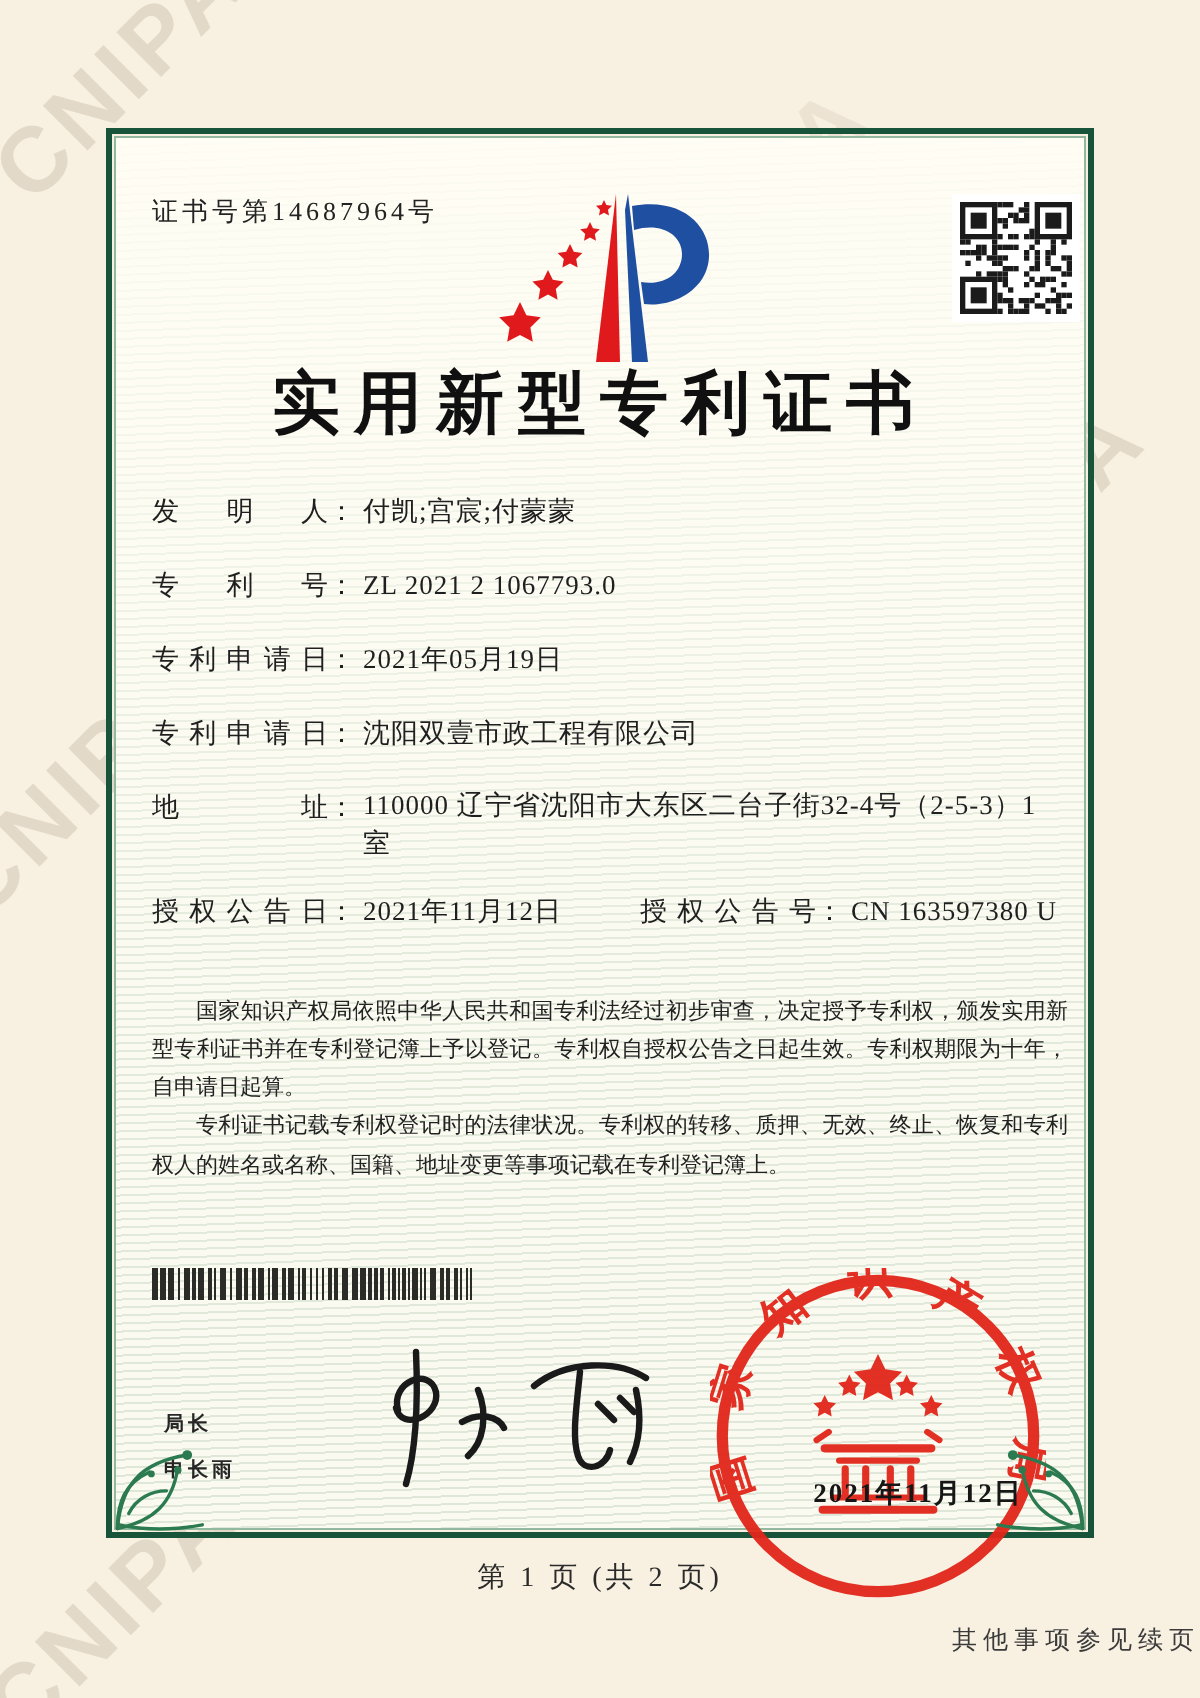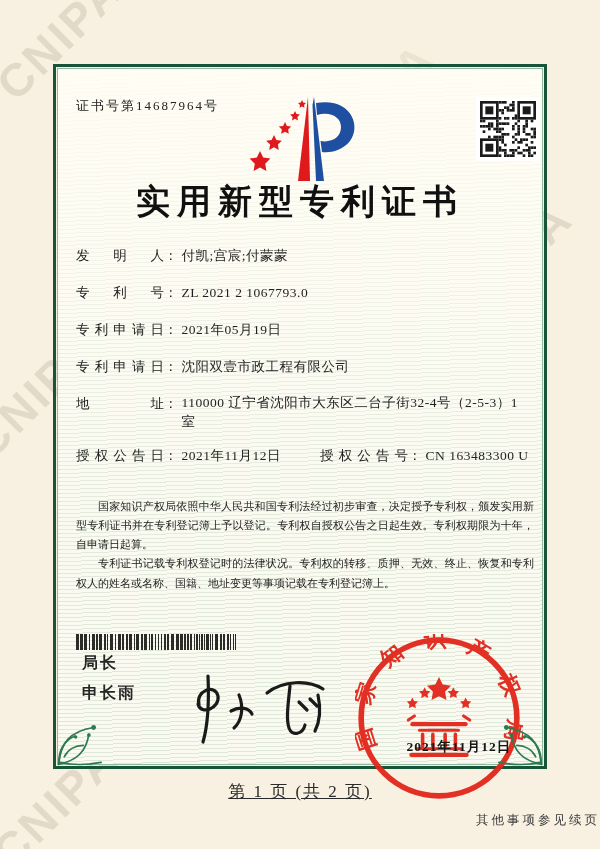--- a/index.html
+++ b/index.html
@@ -72,38 +72,38 @@
   .paras{
     position:absolute;left:18px;top:428px;width:458px;
     font-size:11px;line-height:1.74;color:#222;
     text-align:justify;
   }
   .paras p{margin:0;text-indent:2em;}
 
   .barcode{position:absolute;left:18px;top:565px;line-height:0;}
 
   .director{
-    position:absolute;left:24px;top:584px;
+    position:absolute;left:24px;top:636px;
     font-family:Liberation Mono, monospace;
-    font-size:16px;font-weight:600;color:#262626;letter-spacing:2px;
+    font-size:10px;font-weight:600;color:#262626;letter-spacing:2px;
   }
   .director .name{margin-top:9px;}
 
   .signature{position:absolute;left:113px;top:600px;width:172px;height:76px;}
 
   .seal{position:absolute;left:297px;top:565px;width:168px;height:168px;opacity:0.95;}
   .seal-date{
     position:absolute;left:308px;top:669px;width:186px;
     text-align:center;font-size:13.5px;font-weight:bold;
     letter-spacing:1px;color:#161616;z-index:5;
   }
 
   .page-info{
     position:absolute;left:0;top:711px;width:100%;
-    text-align:center;font-size:17px;color:#2a2a2a;letter-spacing:2px;text-decoration:underline;
+    text-align:center;font-size:14px;color:#2a2a2a;letter-spacing:2px;
   }
 
   .flourish{position:absolute;width:66px;height:66px;z-index:4;}
   .flourish.bl{left:-4px;bottom:-5px;}
   .flourish.br{right:-4px;bottom:-5px;transform:scaleX(-1);}
 
   .continuation{
     position:absolute;left:0;top:812px;width:100%;
     text-align:right;font-size:12.5px;color:#3a3a3a;letter-spacing:3px;
   }
@@ -296,21 +296,21 @@
         <div class="frow address">
           <span class="flabel">地址</span>
             <span class="fcolon">：</span>
             <span class="fvalue">110000 辽宁省沈阳市大东区二台子街32-4号（2-5-3）1室</span>
         </div>
         <div class="frow grant">
           <span class="grant-pair first">
             <span class="flabel">授权公告日</span><span class="fcolon">：</span><span class="fvalue">2021年11月12日</span>
           </span>
           <span class="grant-pair">
-            <span class="flabel">授权公告号</span><span class="fcolon">：</span><span class="fvalue">CN 163483300 U</span>
+            <span class="flabel">授权公告号</span><span class="fcolon">：</span><span class="fvalue">CN 163597380 U</span>
           </span>
         </div>
       </div>
 
       <div class="paras">
         <p>国家知识产权局依照中华人民共和国专利法经过初步审查，决定授予专利权，颁发实用新型专利证书并在专利登记簿上予以登记。专利权自授权公告之日起生效。专利权期限为十年，自申请日起算。</p>
         <p>专利证书记载专利权登记时的法律状况。专利权的转移、质押、无效、终止、恢复和专利权人的姓名或名称、国籍、地址变更等事项记载在专利登记簿上。</p>
       </div>
 
       <div class="barcode">

